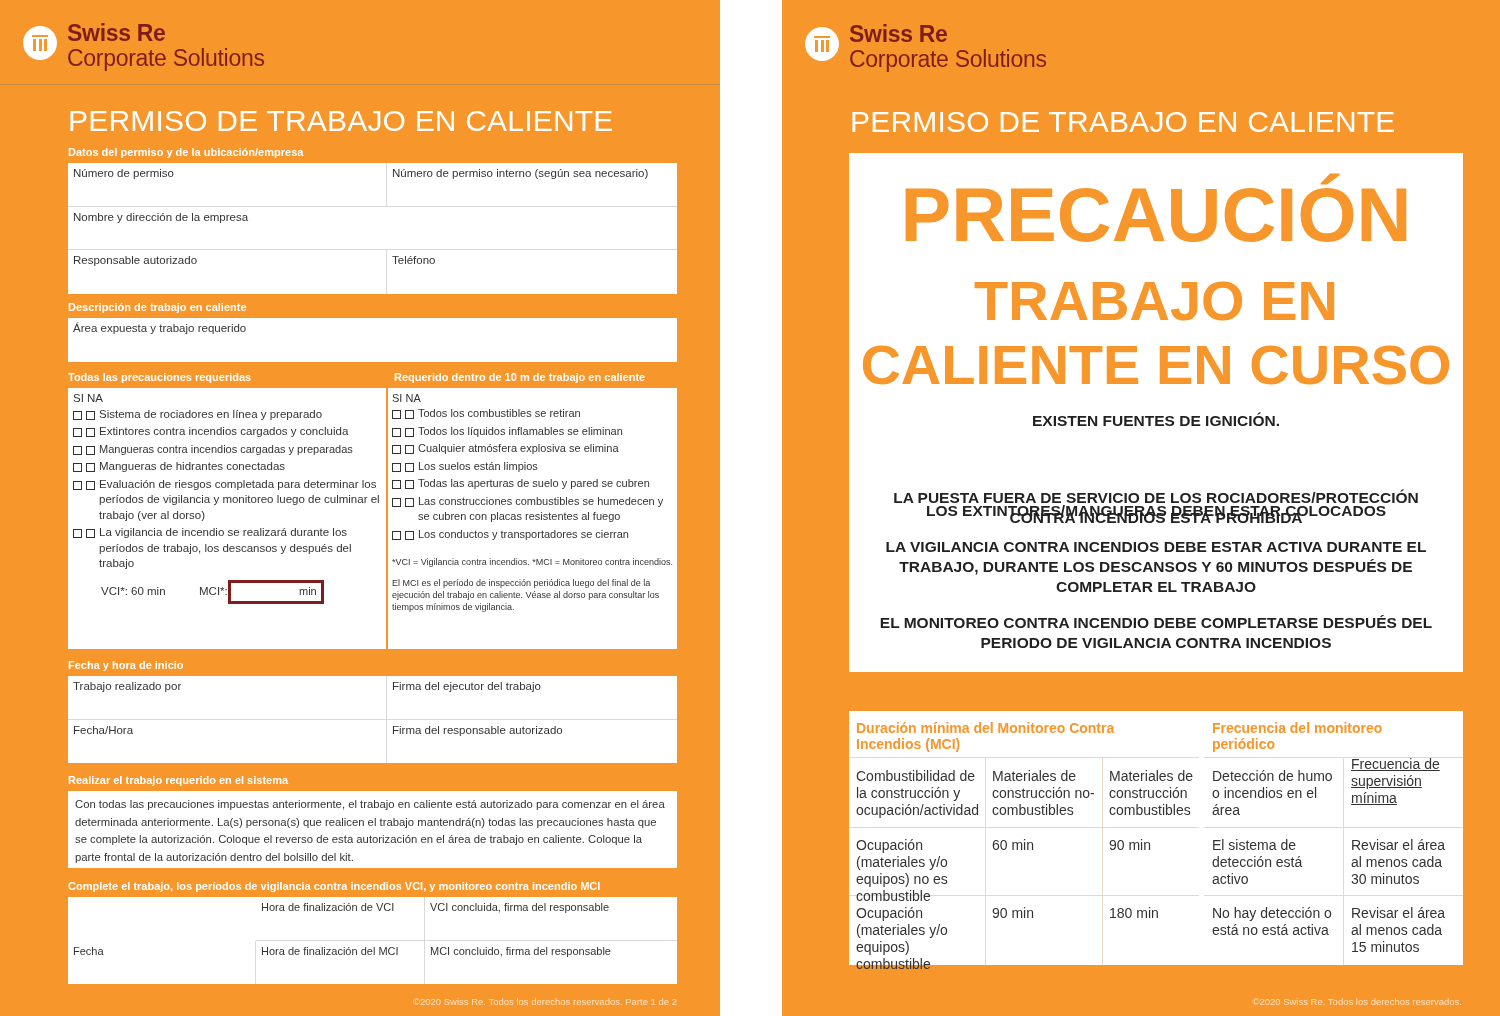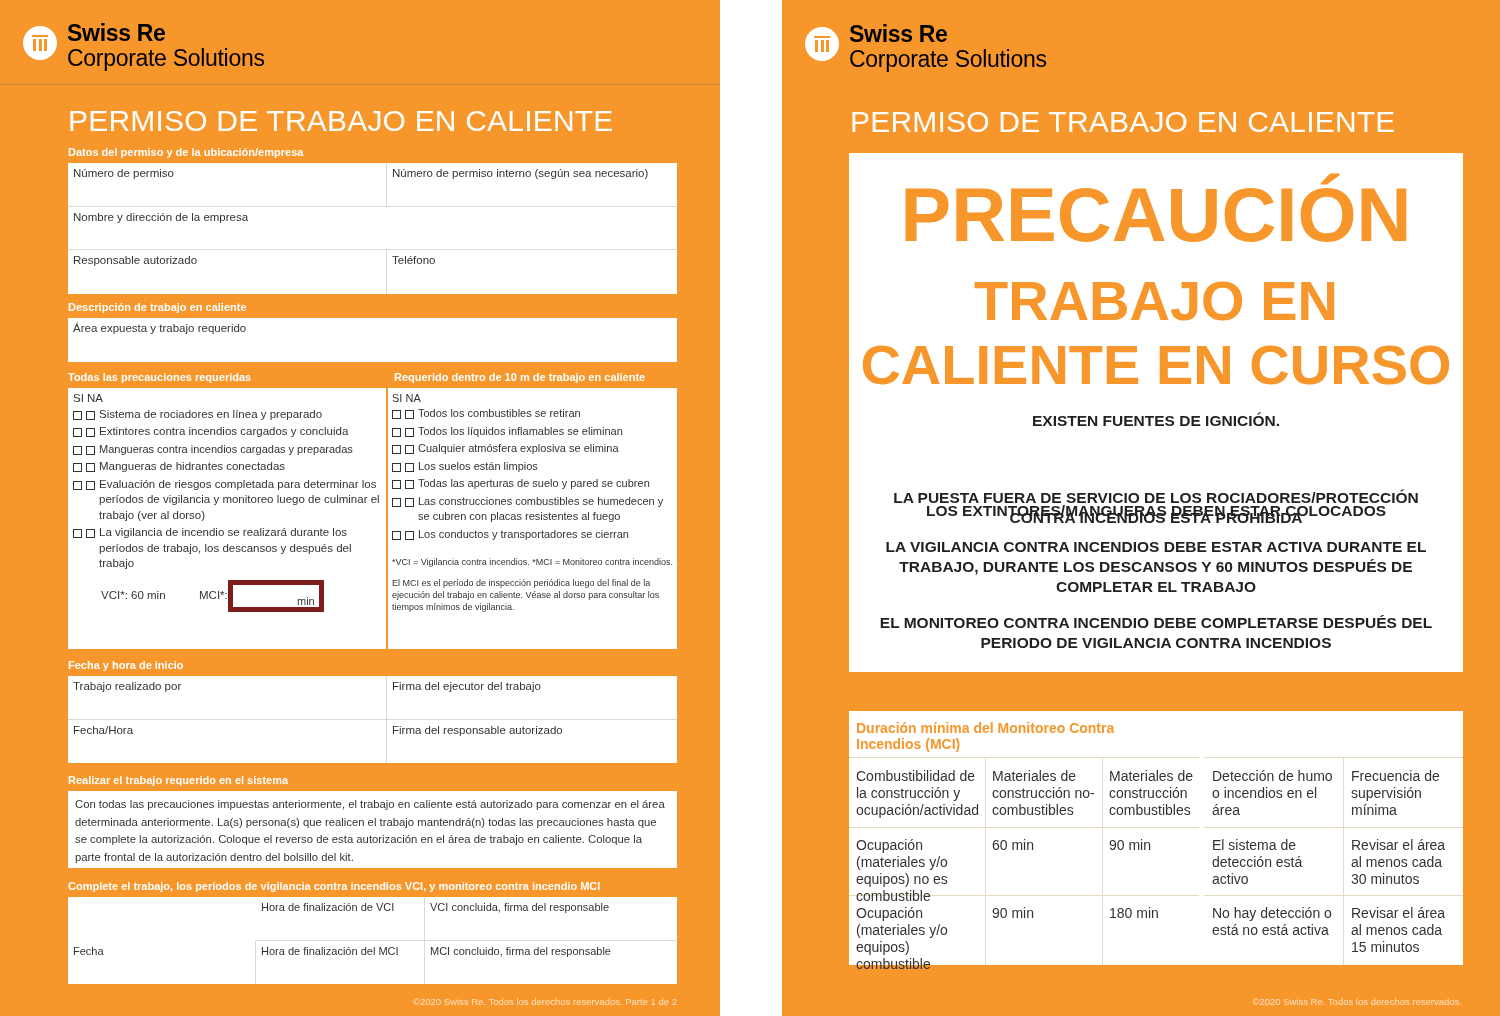--- a/index.html
+++ b/index.html
@@ -15,21 +15,21 @@
   }
   .page-left { left: 0; width: 720px; }
   .page-right { left: 782px; width: 718px; }
 
   .logo { position: absolute; display: flex; align-items: flex-start; }
   .logo-mark {
     width: 34px; height: 34px; border-radius: 50%; background: #fff;
     position: relative; margin-right: 10px; margin-top: 4px;
   }
   .logo-mark .bar { position: absolute; background: #f7962a; }
-  .logo-text { color: #000000; line-height: 1; }
+  .logo-text { color: #7f1d1d; line-height: 1; }
   .logo-brand { font-weight: bold; font-size: 23px; display: block; letter-spacing: -0.3px; }
   .logo-sub { font-size: 23px; display: block; margin-top: 2px; letter-spacing: -0.3px; }
 
   .header-rule {
     position: absolute; left: 0; right: 0; top: 84px; height: 1px; background: #c8893a;
   }
   .page-title {
     position: absolute; color: #fff; font-size: 30px; letter-spacing: 0.2px;
   }
 
@@ -133,21 +133,21 @@
           <span class="chk-text">Evaluación de riesgos completada para determinar los períodos de vigilancia y monitoreo luego de culminar el trabajo (ver al dorso)</span>
         </div>
       <div class="chk-row">
           <span class="chk"></span>
           <span class="chk"></span>
           <span class="chk-text">La vigilancia de incendio se realizará durante los períodos de trabajo, los descansos y después del trabajo</span>
         </div>
       <div style="display:flex;align-items:center;margin-top:8px;padding-left:28px;">
         <span style="width:98px;">VCI*: 60 min</span>
         <span>MCI*:</span>
-        <span style="display:inline-block;width:96px;height:24px;border:5px solid #7f1d1d;text-align:right;padding:11px 4px;font-size:11px;">
+        <span style="display:inline-block;width:96px;height:24px;border:3px solid #7f1d1d;text-align:right;padding:3px 4px;font-size:11px;">
           <span>min</span>
         </span>
       </div>
     </div>
   </div>
   <div class="box" style="left:388px;top:388px;width:289px;height:261px;">
     <div class="chk-block" style="left:4px;top:5px;width:282px;font-size:11px;">
       <div>SI NA</div>
       <div class="chk-row">
           <span class="chk"></span>
@@ -235,35 +235,36 @@
     <div class="caution-title" style="top:182px;font-size:56px;line-height:60px;">CALIENTE EN CURSO</div>
     <div class="caution-line" style="top:258px;">EXISTEN FUENTES DE IGNICIÓN.</div>
     <div class="caution-line" style="top:293px;padding:0 29px;margin-top:42px;">LA PUESTA FUERA DE SERVICIO DE LOS ROCIADORES/PROTECCIÓN CONTRA INCENDIOS ESTÁ PROHIBIDA</div>
     <div class="caution-line" style="top:348px;">LOS EXTINTORES/MANGUERAS DEBEN ESTAR COLOCADOS</div>
     <div class="caution-line" style="top:384px;padding:0 18px;">LA VIGILANCIA CONTRA INCENDIOS DEBE ESTAR ACTIVA DURANTE EL TRABAJO, DURANTE LOS DESCANSOS Y 60 MINUTOS DESPUÉS DE COMPLETAR EL TRABAJO</div>
     <div class="caution-line" style="top:460px;padding:0 14px;">EL MONITOREO CONTRA INCENDIO DEBE COMPLETARSE DESPUÉS DEL PERIODO DE VIGILANCIA CONTRA INCENDIOS</div>
   </div>
 
   <div class="mci-table">
     <div class="mci-head" style="left:7px;top:9px;width:320px;">Duración mínima del Monitoreo Contra Incendios (MCI)</div>
+    <div class="mci-head" style="left:363px;top:9px;width:230px;">Frecuencia del monitoreo periódico</div>
     <div class="hline" style="left:0;top:46px;width:350px;"></div>
     <div class="hline" style="left:355px;top:46px;width:259px;"></div>
     <div class="hline" style="left:0;top:116px;width:350px;"></div>
     <div class="hline" style="left:355px;top:116px;width:259px;"></div>
     <div class="hline" style="left:0;top:184px;width:350px;"></div>
     <div class="hline" style="left:355px;top:184px;width:259px;"></div>
     <div class="vline" style="left:136px;top:46px;height:208px;"></div>
     <div class="vline" style="left:253px;top:46px;height:208px;"></div>
     <div class="vline" style="left:494px;top:46px;height:208px;"></div>
 
     <div class="tcell" style="left:7px;top:57px;width:128px;">Combustibilidad de la construcción y ocupación/actividad</div>
     <div class="tcell" style="left:143px;top:57px;width:110px;">Materiales de construcción no-combustibles</div>
     <div class="tcell" style="left:260px;top:57px;width:95px;">Materiales de construcción combustibles</div>
     <div class="tcell" style="left:363px;top:57px;width:125px;">Detección de humo o incendios en el área</div>
-    <div class="tcell" style="left:502px;top:57px;width:105px;">Frecuencia de supervisión mínima</div>
+    <div class="tcell" style="left:502px;top:45px;width:105px;text-decoration:underline;">Frecuencia de supervisión mínima</div>
 
     <div class="tcell" style="left:7px;top:126px;width:125px;">Ocupación (materiales y/o equipos) no es combustible</div>
     <div class="tcell" style="left:143px;top:126px;width:105px;">60 min</div>
     <div class="tcell" style="left:260px;top:126px;width:95px;">90 min</div>
     <div class="tcell" style="left:363px;top:126px;width:125px;">El sistema de detección está activo</div>
     <div class="tcell" style="left:502px;top:126px;width:105px;">Revisar el área al menos cada 30 minutos</div>
 
     <div class="tcell" style="left:7px;top:194px;width:125px;">Ocupación (materiales y/o equipos) combustible</div>
     <div class="tcell" style="left:143px;top:194px;width:105px;">90 min</div>
     <div class="tcell" style="left:260px;top:194px;width:95px;">180 min</div>

